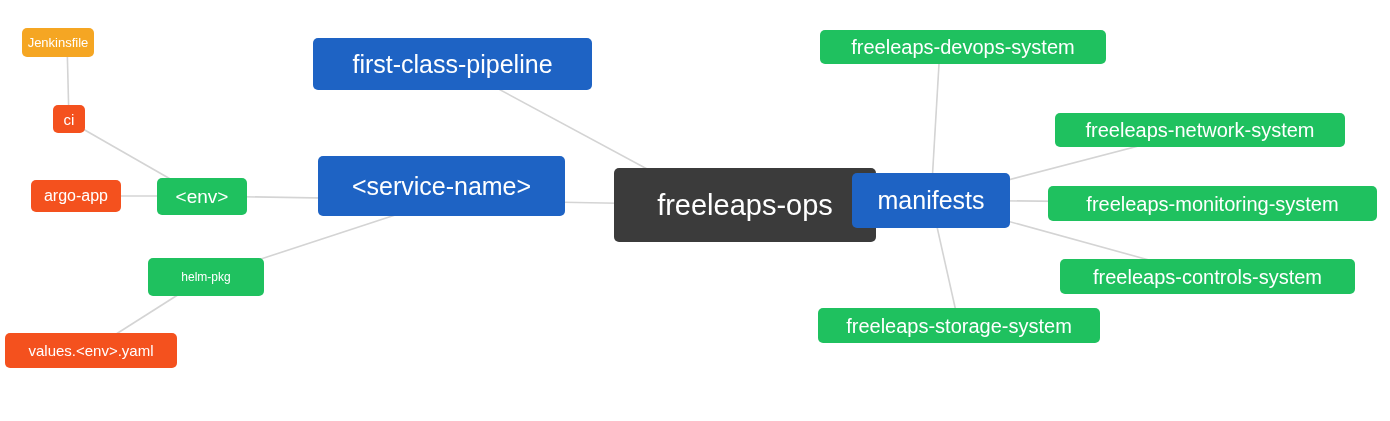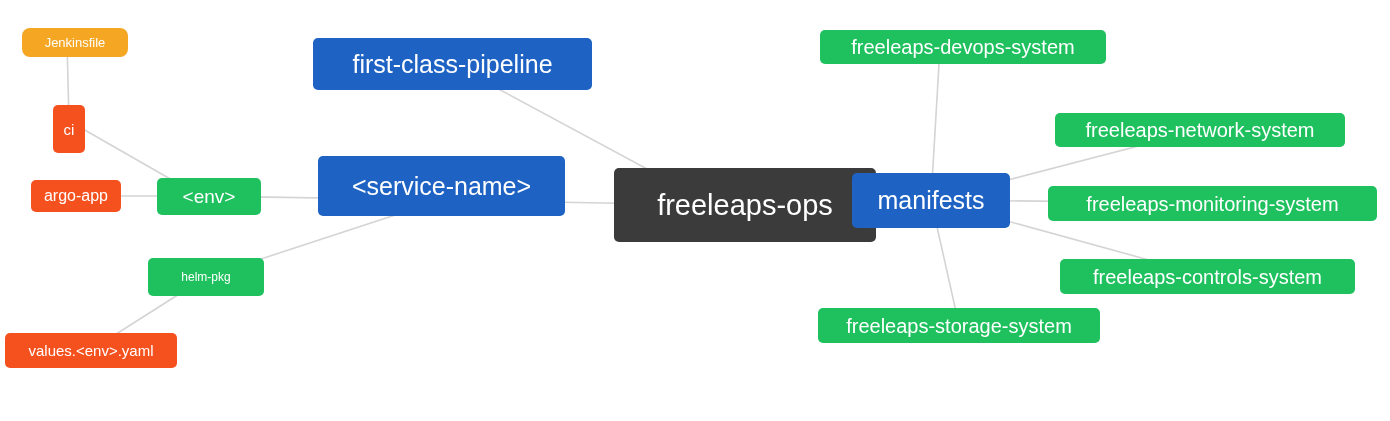--- a/index.html
+++ b/index.html
@@ -44,25 +44,25 @@
   .blue  { background: #1e63c4; }
   .green { background: #1fc15f; }
   .red   { background: #f4511e; }
   .amber { background: #f5a623; }
 
   
   #n-root       { left: 583px; top: 168px; width: 262px; height: 74px; font-size: 29px; }
   #n-pipeline   { left: 313px; top: 38px;  width: 279px; height: 52px; font-size: 25px; }
   #n-service    { left: 318px; top: 156px; width: 247px; height: 60px; font-size: 25px; }
   #n-manifests  { left: 852px; top: 173px; width: 158px; height: 55px; font-size: 25px; }
-  #n-env        { left: 157px; top: 178px; width: 104px;  height: 37px; font-size: 19px; }
+  #n-env        { left: 157px; top: 178px; width: 90px;  height: 37px; font-size: 19px; }
   #n-helm       { left: 148px; top: 258px; width: 116px; height: 38px; font-size: 12px; }
   #n-argo       { left: 31px;  top: 180px; width: 90px;  height: 32px; font-size: 16px; }
-  #n-ci         { left: 53px;  top: 105px; width: 32px;  height: 48px; font-size: 15px; }
-  #n-jenkins    { left: 22px;  top: 28px;  width: 106px;  height: 29px; font-size: 13px; border-radius: 8px; }
+  #n-ci         { left: 53px;  top: 105px; width: 32px;  height: 28px; font-size: 15px; }
+  #n-jenkins    { left: 22px;  top: 28px;  width: 72px;  height: 29px; font-size: 13px; }
   #n-values     { left: 5px;   top: 333px; width: 172px; height: 35px; font-size: 15px; }
   #n-devops     { left: 820px; top: 30px;  width: 286px; height: 34px; font-size: 20px; }
   #n-network    { left: 1055px; top: 113px; width: 290px; height: 34px; font-size: 20px; }
   #n-monitoring { left: 1048px; top: 186px; width: 329px; height: 35px; font-size: 20px; }
   #n-controls   { left: 1060px; top: 259px; width: 295px; height: 35px; font-size: 20px; }
   #n-storage    { left: 818px; top: 308px; width: 282px; height: 35px; font-size: 20px; }
 </style>
 </head>
 <body>
 

